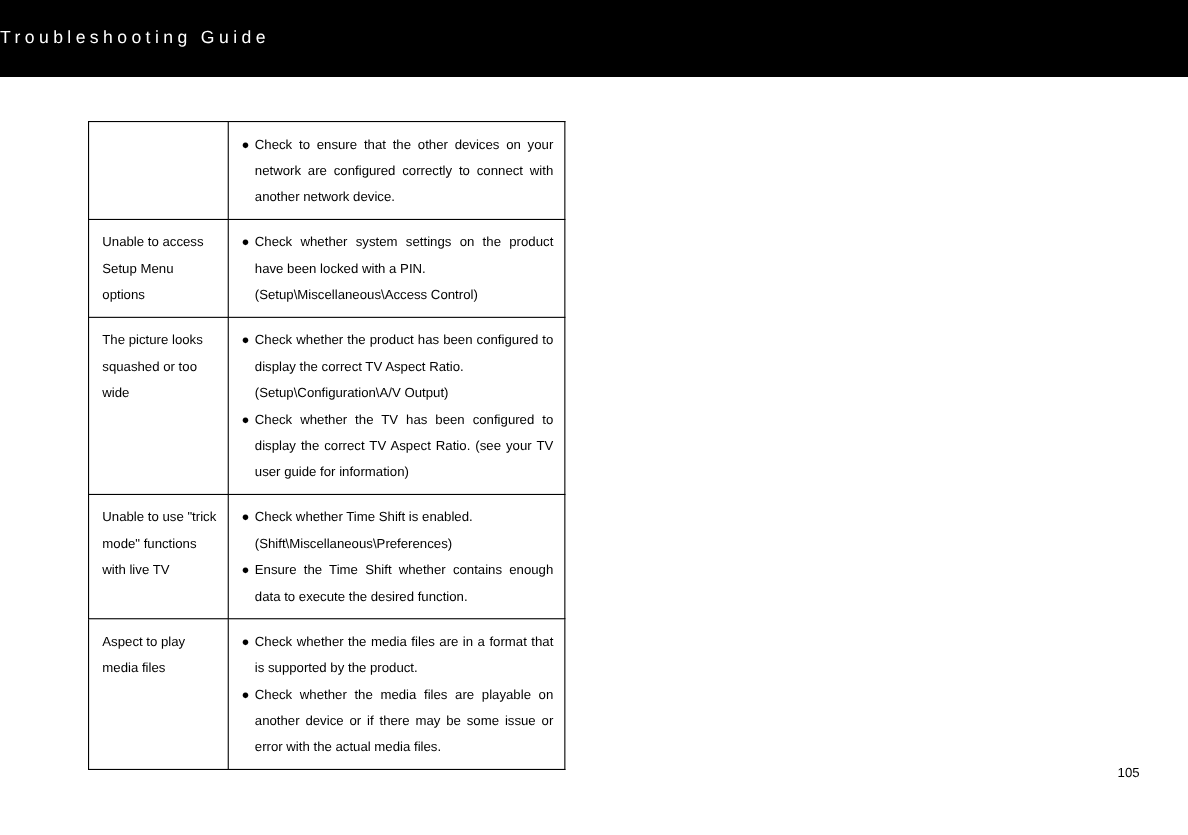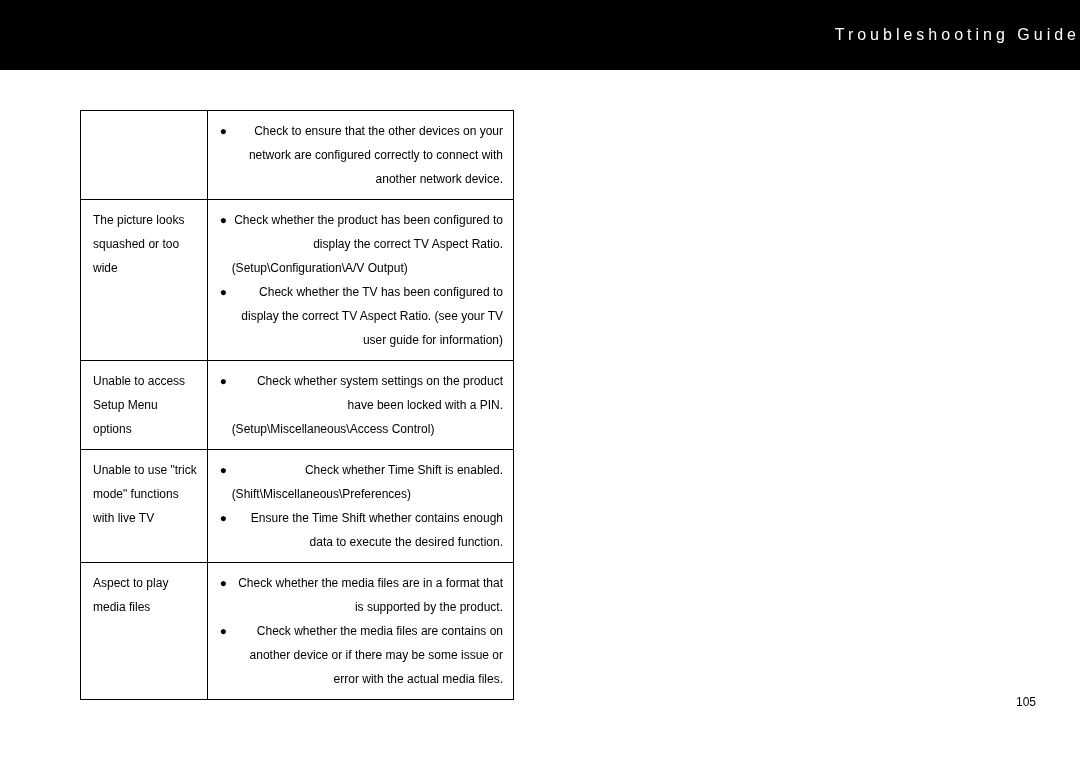--- a/index.html
+++ b/index.html
@@ -13,21 +13,21 @@
       background: #ffffff;
       font-family: Arial, Helvetica, sans-serif;
       position: relative;
     }
     .header-bar {
       width: 100%;
       height: 70px;
       background: #000000;
       display: flex;
       align-items: center;
-      justify-content: flex-end;
+      justify-content: flex-start;
     }
     .header-title {
       color: #ffffff;
       font-size: 16px;
       letter-spacing: 4px;
       font-weight: normal;
     }
     .content-area {
       padding: 40px 60px 0 80px;
     }
@@ -53,21 +53,20 @@
       display: flex;
       align-items: flex-start;
     }
     .bullet {
       display: inline-block;
       width: 12px;
       flex-shrink: 0;
     }
     .bullet-text {
       flex: 1;
-      text-align: right;
     }
     .justify {
       text-align: justify;
       text-justify: inter-word;
     }
     .indent-text {
       padding-left: 12px;
     }
     .page-number {
       position: absolute;
@@ -95,45 +94,45 @@
         <td class="solution-col">
           <div class="bullet-line justify">
             <span class="bullet">●</span>
             <span class="bullet-text">Check to ensure that the other devices on your network are configured correctly to connect with another network device.</span>
           </div>
         </td>
       </tr>
 
       <tr>
         <td class="problem-col">
+          <span>Unable to access Setup Menu options</span>
+        </td>
+        <td class="solution-col">
+          <div class="bullet-line justify">
+            <span class="bullet">●</span>
+            <span class="bullet-text">Check whether system settings on the product have been locked with a PIN.</span>
+          </div>
+          <div class="indent-text">(Setup\Miscellaneous\Access Control)</div>
+        </td>
+      </tr>
+
+      <tr>
+        <td class="problem-col">
           <span>The picture looks squashed or too wide</span>
         </td>
         <td class="solution-col">
           <div class="bullet-line justify">
             <span class="bullet">●</span>
             <span class="bullet-text">Check whether the product has been configured to display the correct TV Aspect Ratio.</span>
           </div>
           <div class="indent-text">(Setup\Configuration\A/V Output)</div>
           <div class="bullet-line justify">
             <span class="bullet">●</span>
             <span class="bullet-text">Check whether the TV has been configured to display the correct TV Aspect Ratio. (see your TV user guide for information)</span>
           </div>
-        </td>
-      </tr>
-
-      <tr>
-        <td class="problem-col">
-          <span>Unable to access Setup Menu options</span>
-        </td>
-        <td class="solution-col">
-          <div class="bullet-line justify">
-            <span class="bullet">●</span>
-            <span class="bullet-text">Check whether system settings on the product have been locked with a PIN.</span>
-          </div>
-          <div class="indent-text">(Setup\Miscellaneous\Access Control)</div>
         </td>
       </tr>
 
       <tr>
         <td class="problem-col">
           <span>Unable to use "trick mode" functions with live TV</span>
         </td>
         <td class="solution-col">
           <div class="bullet-line">
             <span class="bullet">●</span>
@@ -151,21 +150,21 @@
         <td class="problem-col">
           <span>Aspect to play media files</span>
         </td>
         <td class="solution-col">
           <div class="bullet-line justify">
             <span class="bullet">●</span>
             <span class="bullet-text">Check whether the media files are in a format that is supported by the product.</span>
           </div>
           <div class="bullet-line justify">
             <span class="bullet">●</span>
-            <span class="bullet-text">Check whether the media files are contains on another device or if there may be some issue or error with the actual media files.</span>
+            <span class="bullet-text">Check whether the media files are playable on another device or if there may be some issue or error with the actual media files.</span>
           </div>
         </td>
       </tr>
     </tbody>
   </table>
 </div>
 
 <div class="page-number">105</div>
 
 </body></html>

